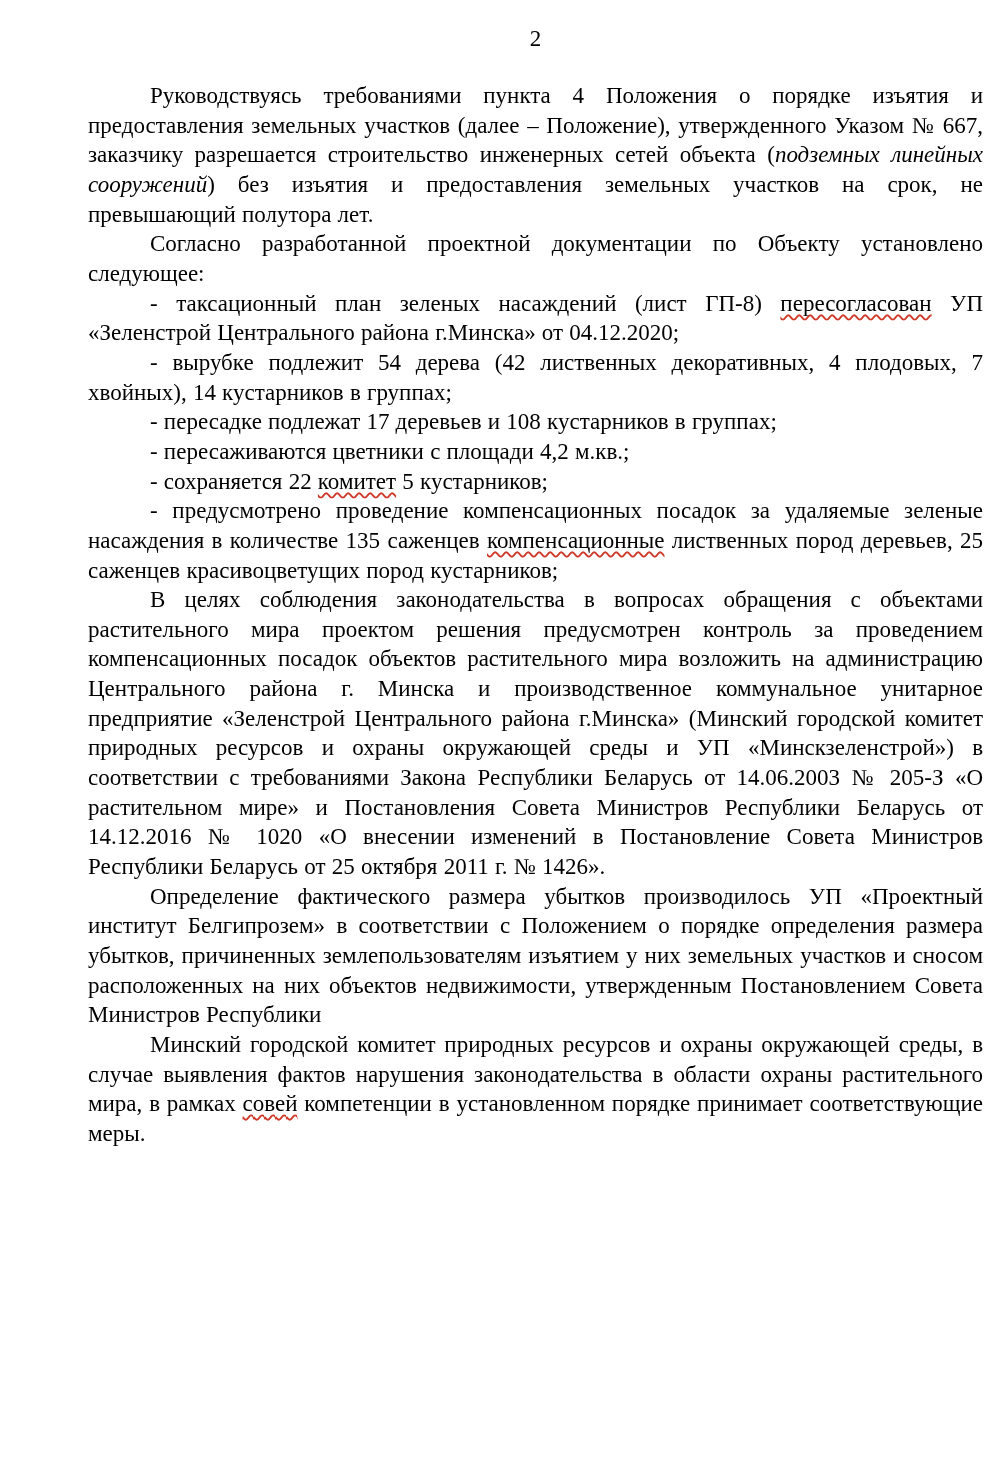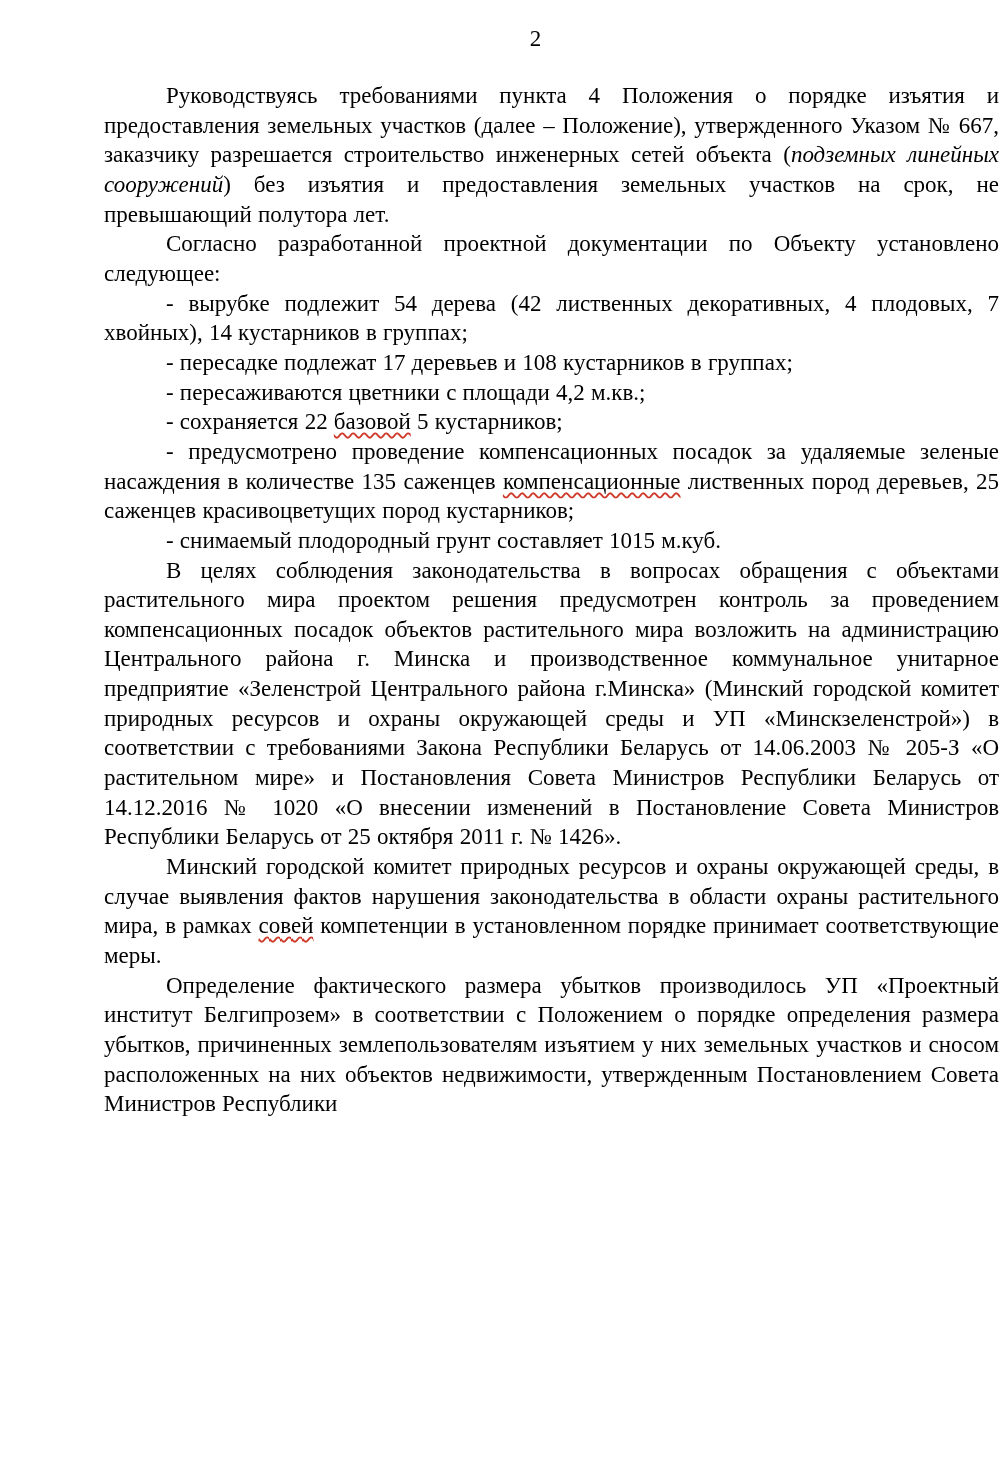--- a/index.html
+++ b/index.html
@@ -21,21 +21,21 @@
     top: 24px;
     left: 88px;
     width: 895px;
     text-align: center;
     font-size: 23px;
     line-height: 29.6px;
   }
   .doc-body {
     position: absolute;
     top: 81px;
-    left: 104px;
+    left: 88px;
     width: 895px;
   }
   .para {
     margin: 0;
     padding: 0;
     font-size: 23px;
     line-height: 29.65px;
     text-align: justify;
     text-indent: 62px;
     word-spacing: 0.02em;
@@ -53,23 +53,23 @@
   }
 </style>
 </head>
 <body>
 
 <div class="page">
   <div class="page-number">2</div>
   <div class="doc-body">
       <p class="para"><span>Руководствуясь требованиями пункта 4 Положения о порядке изъятия и предоставления земельных участков (далее – Положение), утвержденного Указом № 667, заказчику разрешается строительство инженерных сетей объекта (</span><span class="italic">подземных линейных сооружений</span><span>) без изъятия и предоставления земельных участков на срок, не превышающий полутора лет.</span></p>
       <p class="para"><span>Согласно разработанной проектной документации по Объекту установлено следующее:</span></p>
+      <p class="para"><span>- таксационный план зеленых насаждений (лист ГП-8) </span><span class="misspelled">пересогласован</span><span> УП «Зеленстрой Центрального района г.Минска» от 04.12.2020;</span></p>
       <p class="para"><span>- вырубке подлежит 54 дерева (42 лиственных декоративных, 4 плодовых, 7 хвойных), 14 кустарников в группах;</span></p>
       <p class="para"><span>- пересадке подлежат 17 деревьев и 108 кустарников в группах;</span></p>
       <p class="para"><span>- пересаживаются цветники с площади 4,2 м.кв.;</span></p>
-      <p class="para"><span>- сохраняется 22 </span><span class="misspelled">базовой</span><span> 5 кустарников;</span></p>
+      <p class="para"><span>- сохраняется 22 </span><span class="misspelled">комитет</span><span> 5 кустарников;</span></p>
       <p class="para"><span>- предусмотрено проведение компенсационных посадок за удаляемые зеленые насаждения в количестве 135 саженцев </span><span class="misspelled">компенсационные</span><span> лиственных пород деревьев, 25 саженцев красивоцветущих пород кустарников;</span></p>
-      <p class="para"><span>- снимаемый плодородный грунт составляет 1015 м.куб.</span></p>
       <p class="para"><span>В целях соблюдения законодательства в вопросах обращения с объектами растительного мира проектом решения предусмотрен контроль за проведением компенсационных посадок объектов растительного мира возложить на администрацию Центрального района г. Минска и производственное коммунальное унитарное предприятие «Зеленстрой Центрального района г.Минска» (Минский городской комитет природных ресурсов и охраны окружающей среды и УП «Минскзеленстрой») в соответствии с требованиями Закона Республики Беларусь от 14.06.2003 № 205-З «О растительном мире» и Постановления Совета Министров Республики Беларусь от 14.12.2016 № 1020 «О внесении изменений в Постановление Совета Министров Республики Беларусь от 25 октября 2011 г. № 1426».</span></p>
+      <p class="para"><span>Определение фактического размера убытков производилось УП «Проектный институт Белгипрозем» в соответствии с Положением о порядке определения размера убытков, причиненных землепользователям изъятием у них земельных участков и сносом расположенных на них объектов недвижимости, утвержденным Постановлением Совета Министров Республики</span></p>
       <p class="para"><span>Минский городской комитет природных ресурсов и охраны окружающей среды, в случае выявления фактов нарушения законодательства в области охраны растительного мира, в рамках </span><span class="misspelled">совей</span><span> компетенции в установленном порядке принимает соответствующие меры.</span></p>
-      <p class="para"><span>Определение фактического размера убытков производилось УП «Проектный институт Белгипрозем» в соответствии с Положением о порядке определения размера убытков, причиненных землепользователям изъятием у них земельных участков и сносом расположенных на них объектов недвижимости, утвержденным Постановлением Совета Министров Республики</span></p>
     </div>
 </div>
 
 </body></html>

